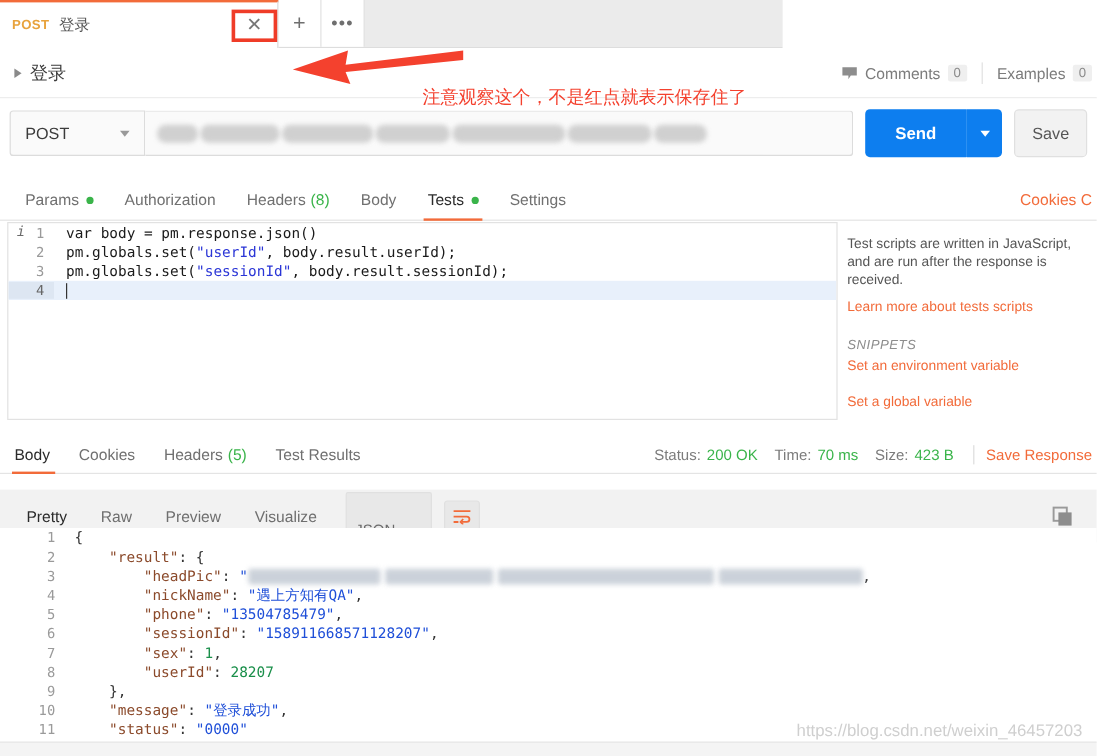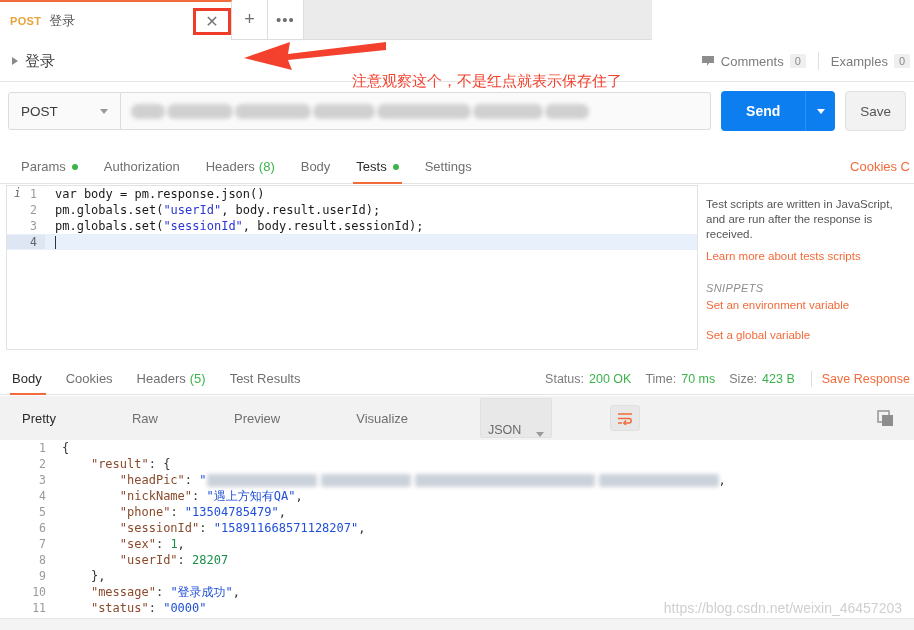--- a/index.html
+++ b/index.html
@@ -209,22 +209,22 @@
     position: absolute; right: 4px; bottom: 7px;
     display: flex; align-items: center; font-size: 12.5px; color: #7c7c7c;
   }
   .resp-meta .k { margin-left: 14px; }
   .resp-meta .v { color: #3ab44a; margin-left: 5px; }
   .meta-divider { width: 1px; height: 16px; background: #dcdcdc; margin: 0 10px 0 16px; }
   .save-resp { color: #f26b3a; font-size: 12.5px; white-space: nowrap; }
 
   
   .bodybar {
-    position: absolute; top: 396px; left: 0; width: 914px; height: 44px;
-    background: #f2f2f2; display: flex; align-items: center; padding: 4px 8px; gap: 48px;
+    position: absolute; top: 408px; left: 0; width: 914px; height: 44px;
+    background: #f2f2f2; display: flex; align-items: center; padding: 4px 8px;
   }
   .vtab { padding: 0 14px; color: #6f6f6f; font-size: 13px; }
   .vtab.active { color: #2b2b2b; }
   .fmt-select {
     margin-left: 10px; width: 72px; height: 40px; background: #e8e8e8;
     border: 1px solid #e0e0e0; border-radius: 2px;
     display: flex; align-items: flex-end; justify-content: space-between;
     padding: 0 7px; color: #6a6a6a; font-size: 12.5px;
   }
   .wrap-btn {

